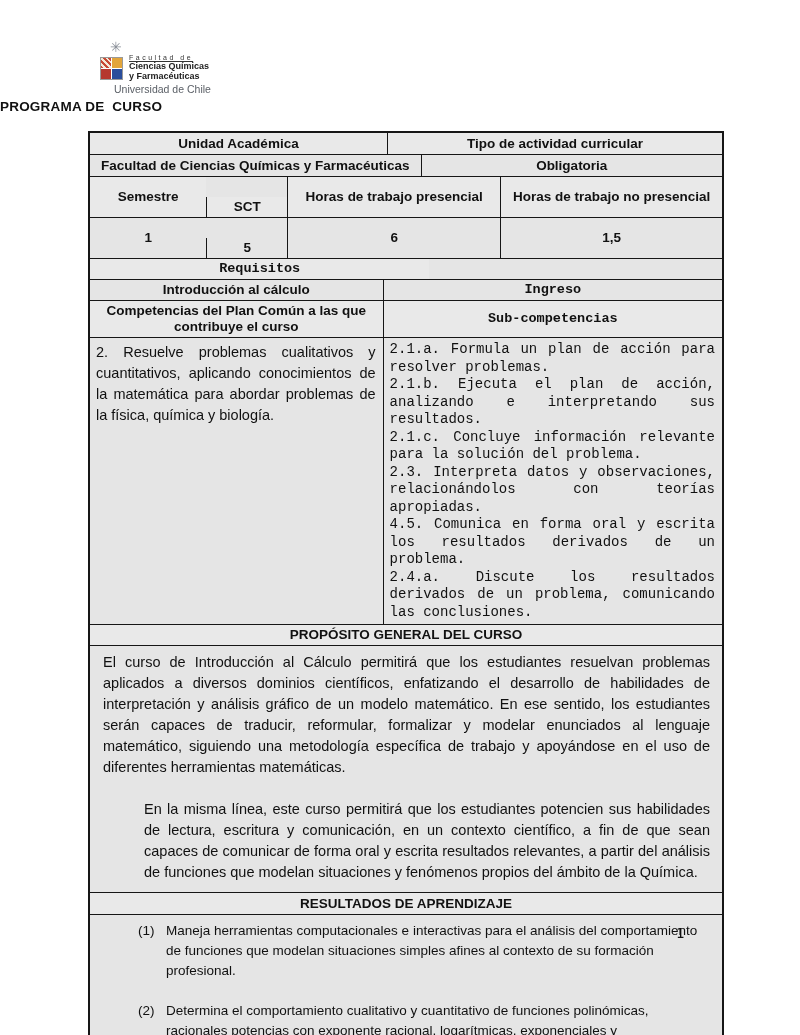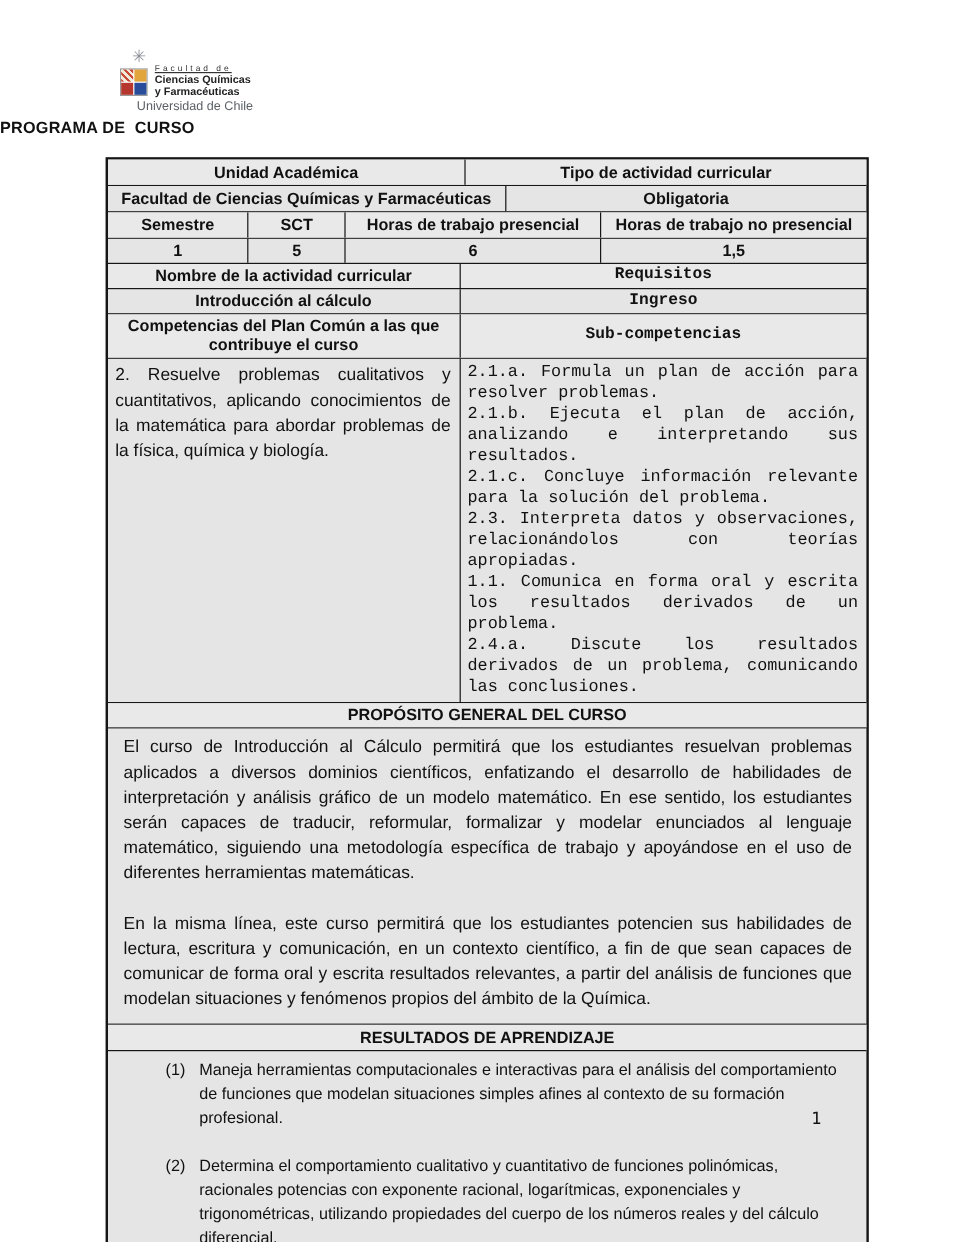--- a/index.html
+++ b/index.html
@@ -57,42 +57,42 @@
   .lbl { font-size: 13.5px; line-height: 16px; padding: 2px 4px; }
   .val { font-weight: bold; font-size: 13.5px; line-height: 16px; padding: 2px 4px; }
 
   .h21 { min-height: 21px; }
   .h22 { min-height: 22px; }
   .h37 { min-height: 37px; }
 
   
   .w47  { width: 47%; }   .w53  { width: 53%; }
   .w523 { width: 52.3%; } .w477 { width: 47.7%; }
-  .w184 { width: 18.4%; } .w128 { width: 12.8%; } .w337 { width: 33.7%; } .w351 { width: 35.1%; }
+  .w184 { width: 18.4%; } .w128 { width: 12.8%; margin-top: 20px; } .w337 { width: 33.7%; } .w351 { width: 35.1%; }
   .w463 { width: 46.3%; } .w537 { width: 53.7%; font-family: Liberation Mono, monospace; }
 
   
   .content-row { min-height: 211px; }
   .comp-left {
     font-size: 14.5px; line-height: 21px; text-align: justify;
     padding: 4px 7px 4px 6px;
   }
   .comp-right { padding: 3px 7px 3px 6px; }
   .sub-item { font-size: 14px; line-height: 17.5px; text-align: justify; }
 
   
   .sec-hdr { min-height: 20px; font-size: 13.5px; }
   .sec-hdr2 { min-height: 22px; font-size: 13.5px; }
 
   
   .proposito-cell { width: 100%; min-height: 246px; padding: 6px 12px 6px 13px; }
   .proposito-cell p {
     font-size: 14.5px; line-height: 21px; text-align: justify; margin-bottom: 21px;
   }
-  .proposito-cell p:last-child { margin-bottom: 0; }
+  .proposito-cell p:last-child { margin-bottom: 0; margin-left: 41px; }
 
   
   .results-cell { width: 100%; min-height: 124px; padding: 6px 14px 6px 48px; }
   .result-item { display: flex; font-size: 13.5px; line-height: 20px; margin-bottom: 20px; }
   .result-item:last-child { margin-bottom: 0; }
   .result-num { width: 28px; flex: 0 0 28px; }
   .result-text { flex: 1; }
 
   .page-number { position: absolute; left: 676px; top: 925px; font-size: 14px; font-family: "DejaVu Sans Mono", monospace; }
 </style>
@@ -139,42 +139,41 @@
     </div>
 
     <div class="row h21">
       <div class="cell w184 c-center val">1</div>
       <div class="cell w128 c-center val">5</div>
       <div class="cell w337 c-center val">6</div>
       <div class="cell w351 c-center val">1,5</div>
     </div>
 
     <div class="row h21">
-      <div class="cell w463 hdr c-center lbl">Nombre de la actividad curricular</div>
       <div class="cell w537 hdr c-center lbl">Requisitos</div>
     </div>
 
     <div class="row h21">
       <div class="cell w463 c-center val">Introducción al cálculo</div>
       <div class="cell w537 c-center val">Ingreso</div>
     </div>
 
     <div class="row h37">
       <div class="cell w463 hdr c-center lbl">Competencias del Plan Común a las que contribuye el curso</div>
       <div class="cell w537 hdr c-center lbl">Sub-competencias</div>
     </div>
 
     <div class="row content-row">
       <div class="cell w463 comp-left">2. Resuelve problemas cualitativos y cuantitativos, aplicando conocimientos de la matemática para abordar problemas de la física, química y biología.</div>
       <div class="cell w537 comp-right">
         <div class="sub-item">2.1.a. Formula un plan de acción para resolver problemas.</div>
         <div class="sub-item">2.1.b. Ejecuta el plan de acción, analizando e interpretando sus resultados.</div>
         <div class="sub-item">2.1.c. Concluye información relevante para la solución del problema.</div>
         <div class="sub-item">2.3. Interpreta datos y observaciones, relacionándolos con teorías apropiadas.</div>
-        <div class="sub-item">1.1. Comunica en forma oral y escrita los resultados derivados de un problema.</div>
+        <div class="sub-item">4.5. Comunica en forma oral y escrita los resultados derivados de un problema.</div>
         <div class="sub-item">2.4.a. Discute los resultados derivados de un problema, comunicando las conclusiones.</div>
       </div>
     </div>
 
     <div class="row sec-hdr">
       <div class="cell hdr c-center lbl" style="width:100%">PROPÓSITO GENERAL DEL CURSO</div>
     </div>
 
     <div class="row">
       <div class="cell proposito-cell">

